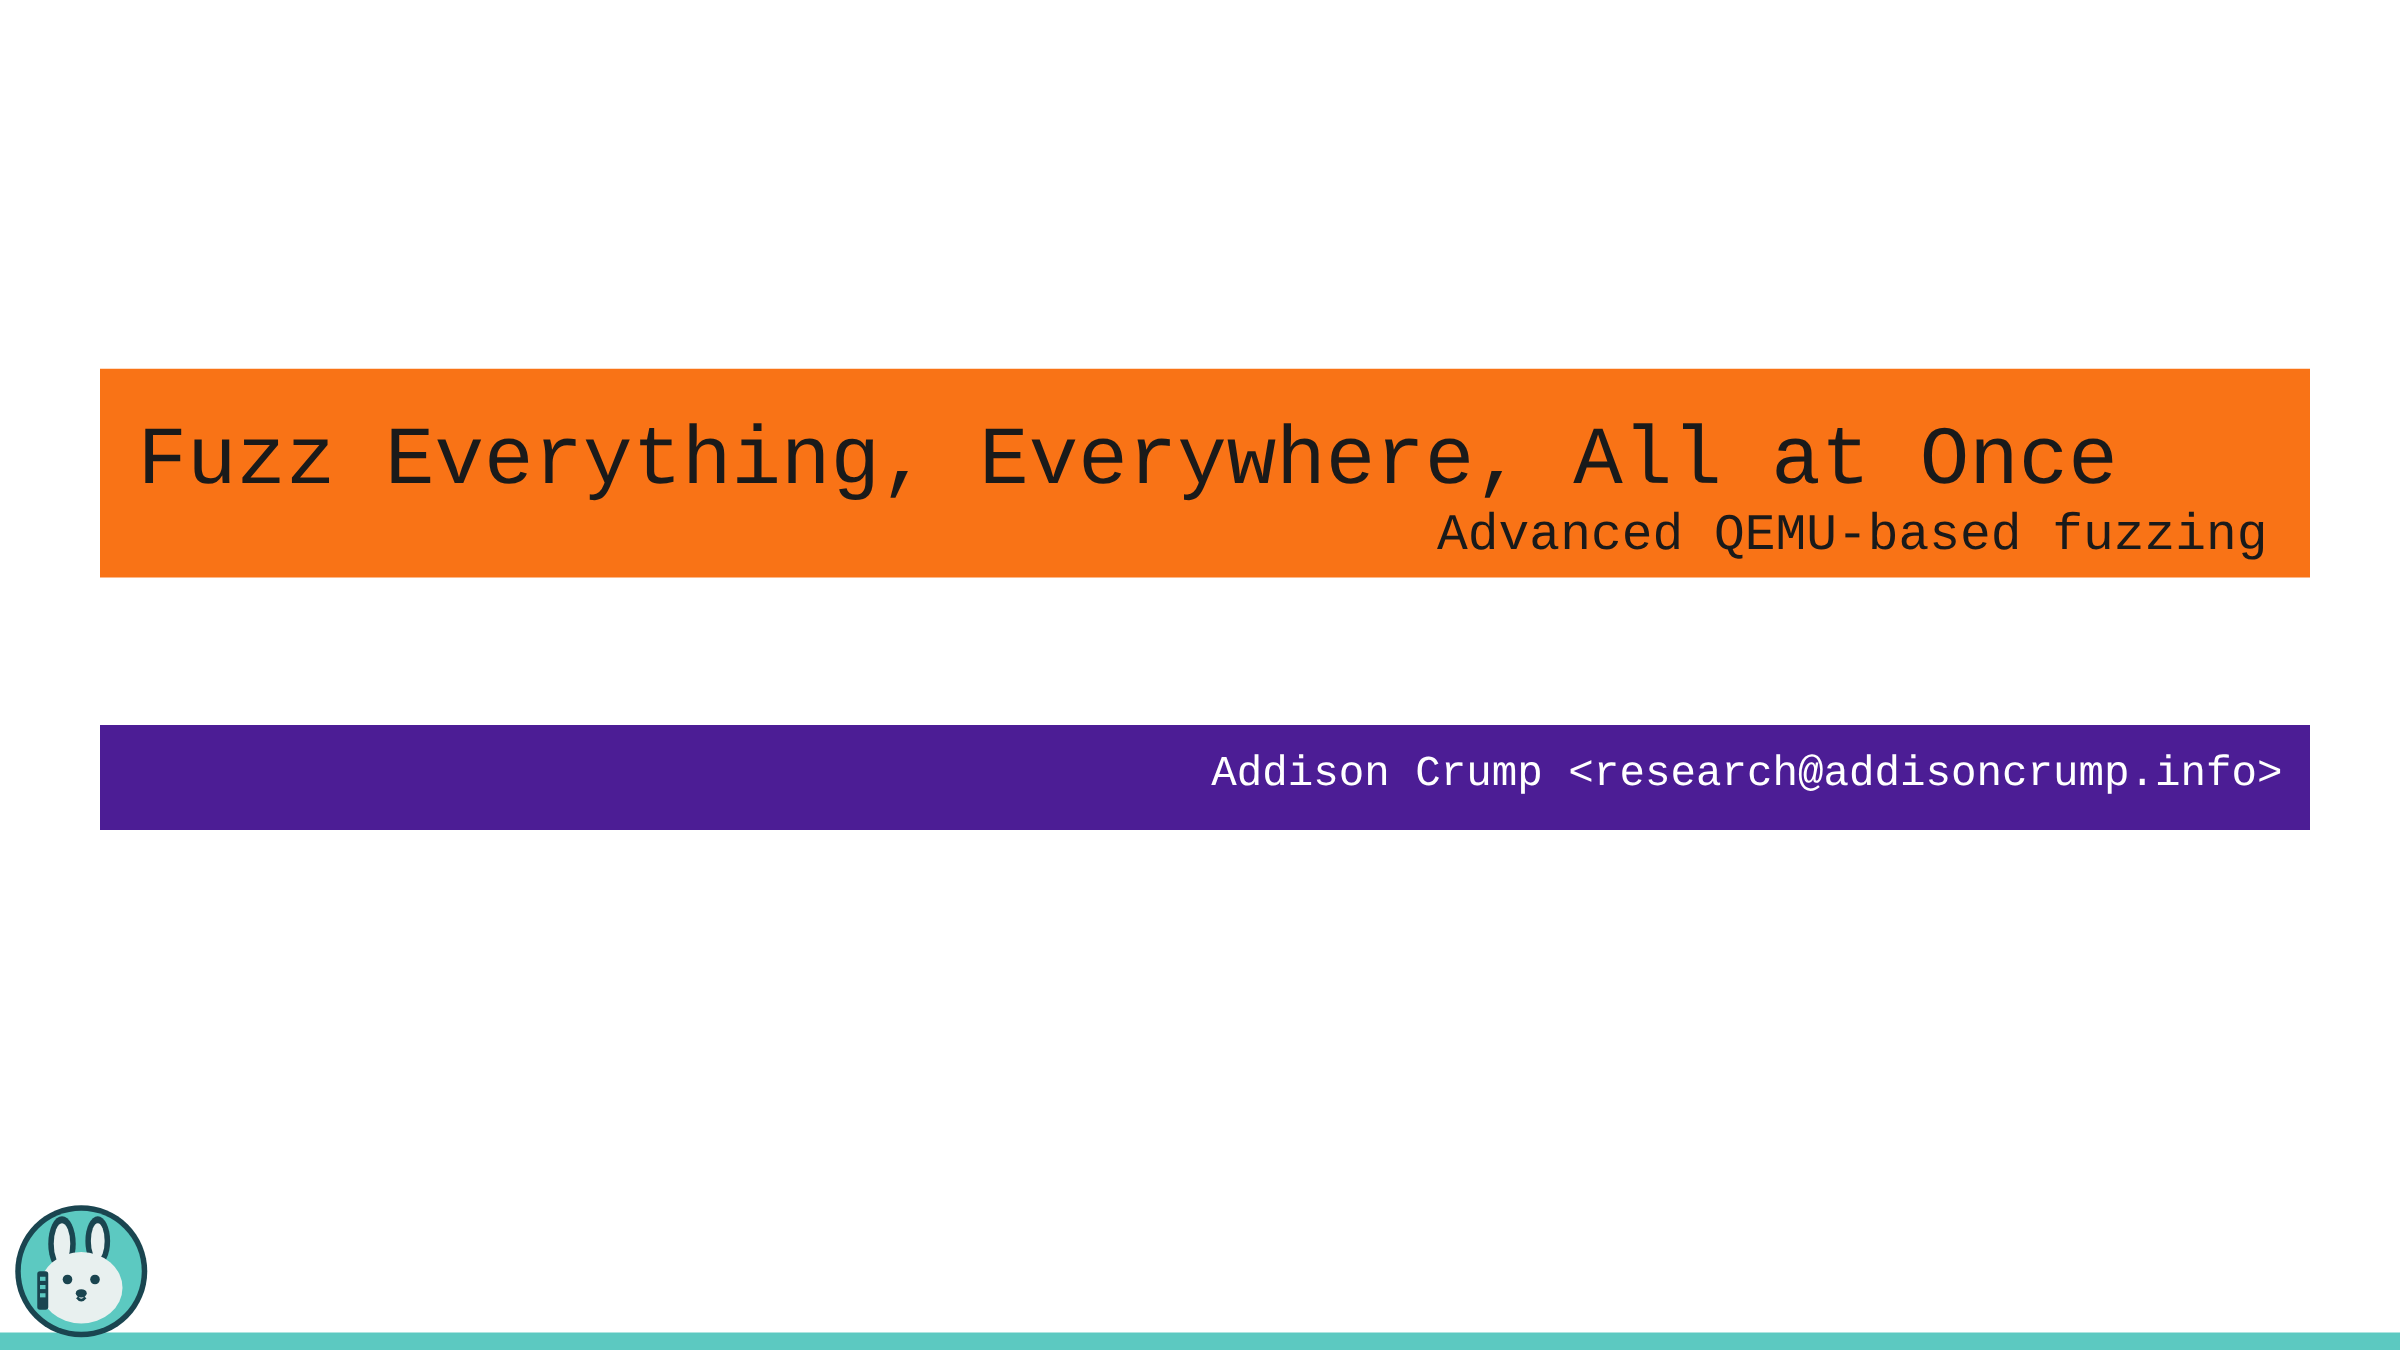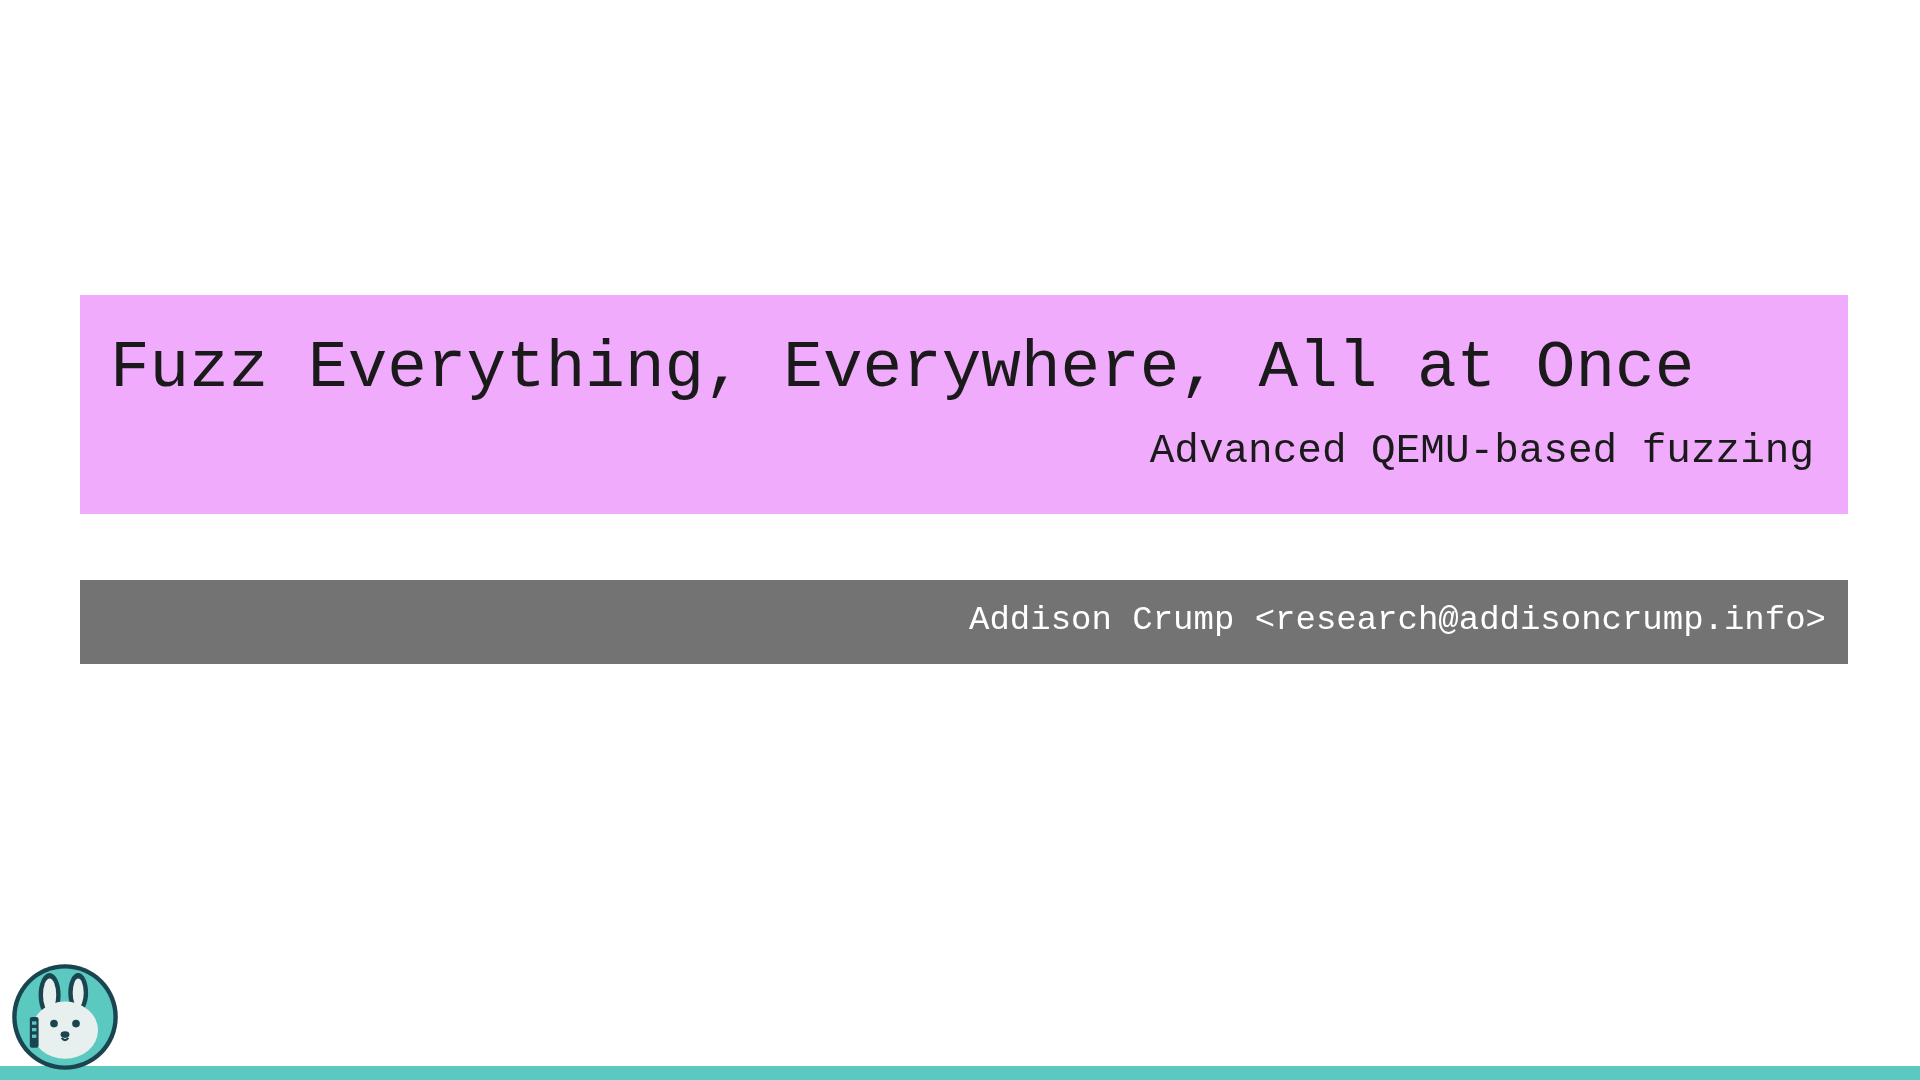--- a/index.html
+++ b/index.html
@@ -13,44 +13,44 @@
     background: #ffffff;
     font-family: "Courier New", Courier, monospace;
     position: relative;
     overflow: hidden;
   }
   .title-block {
     position: absolute;
     left: 80px;
     right: 72px;
     top: 295px;
-    background: #f0abfc;
-    padding: 36px 30px 40px 30px;
+    background: #f97316;
+    padding: 36px 30px 10px 30px;
   }
   .title {
     font-size: 66px;
     font-weight: 400;
     color: #1a1a1a;
     letter-spacing: 0px;
     white-space: nowrap;
   }
   .subtitle {
     font-size: 41px;
     font-weight: 400;
     color: #1a1a1a;
     text-align: right;
-    margin-top: 22px;
+    margin-top: 0;
     padding-right: 4px;
   }
   .authors-block {
     position: absolute;
     left: 80px;
     right: 72px;
     top: 580px;
-    background: #737373;
+    background: #4c1d95;
     padding: 16px 22px 20px 22px;
   }
   .author {
     font-size: 34px;
     font-weight: 400;
     color: #ffffff;
     text-align: right;
     line-height: 1.42;
     white-space: nowrap;
   }

